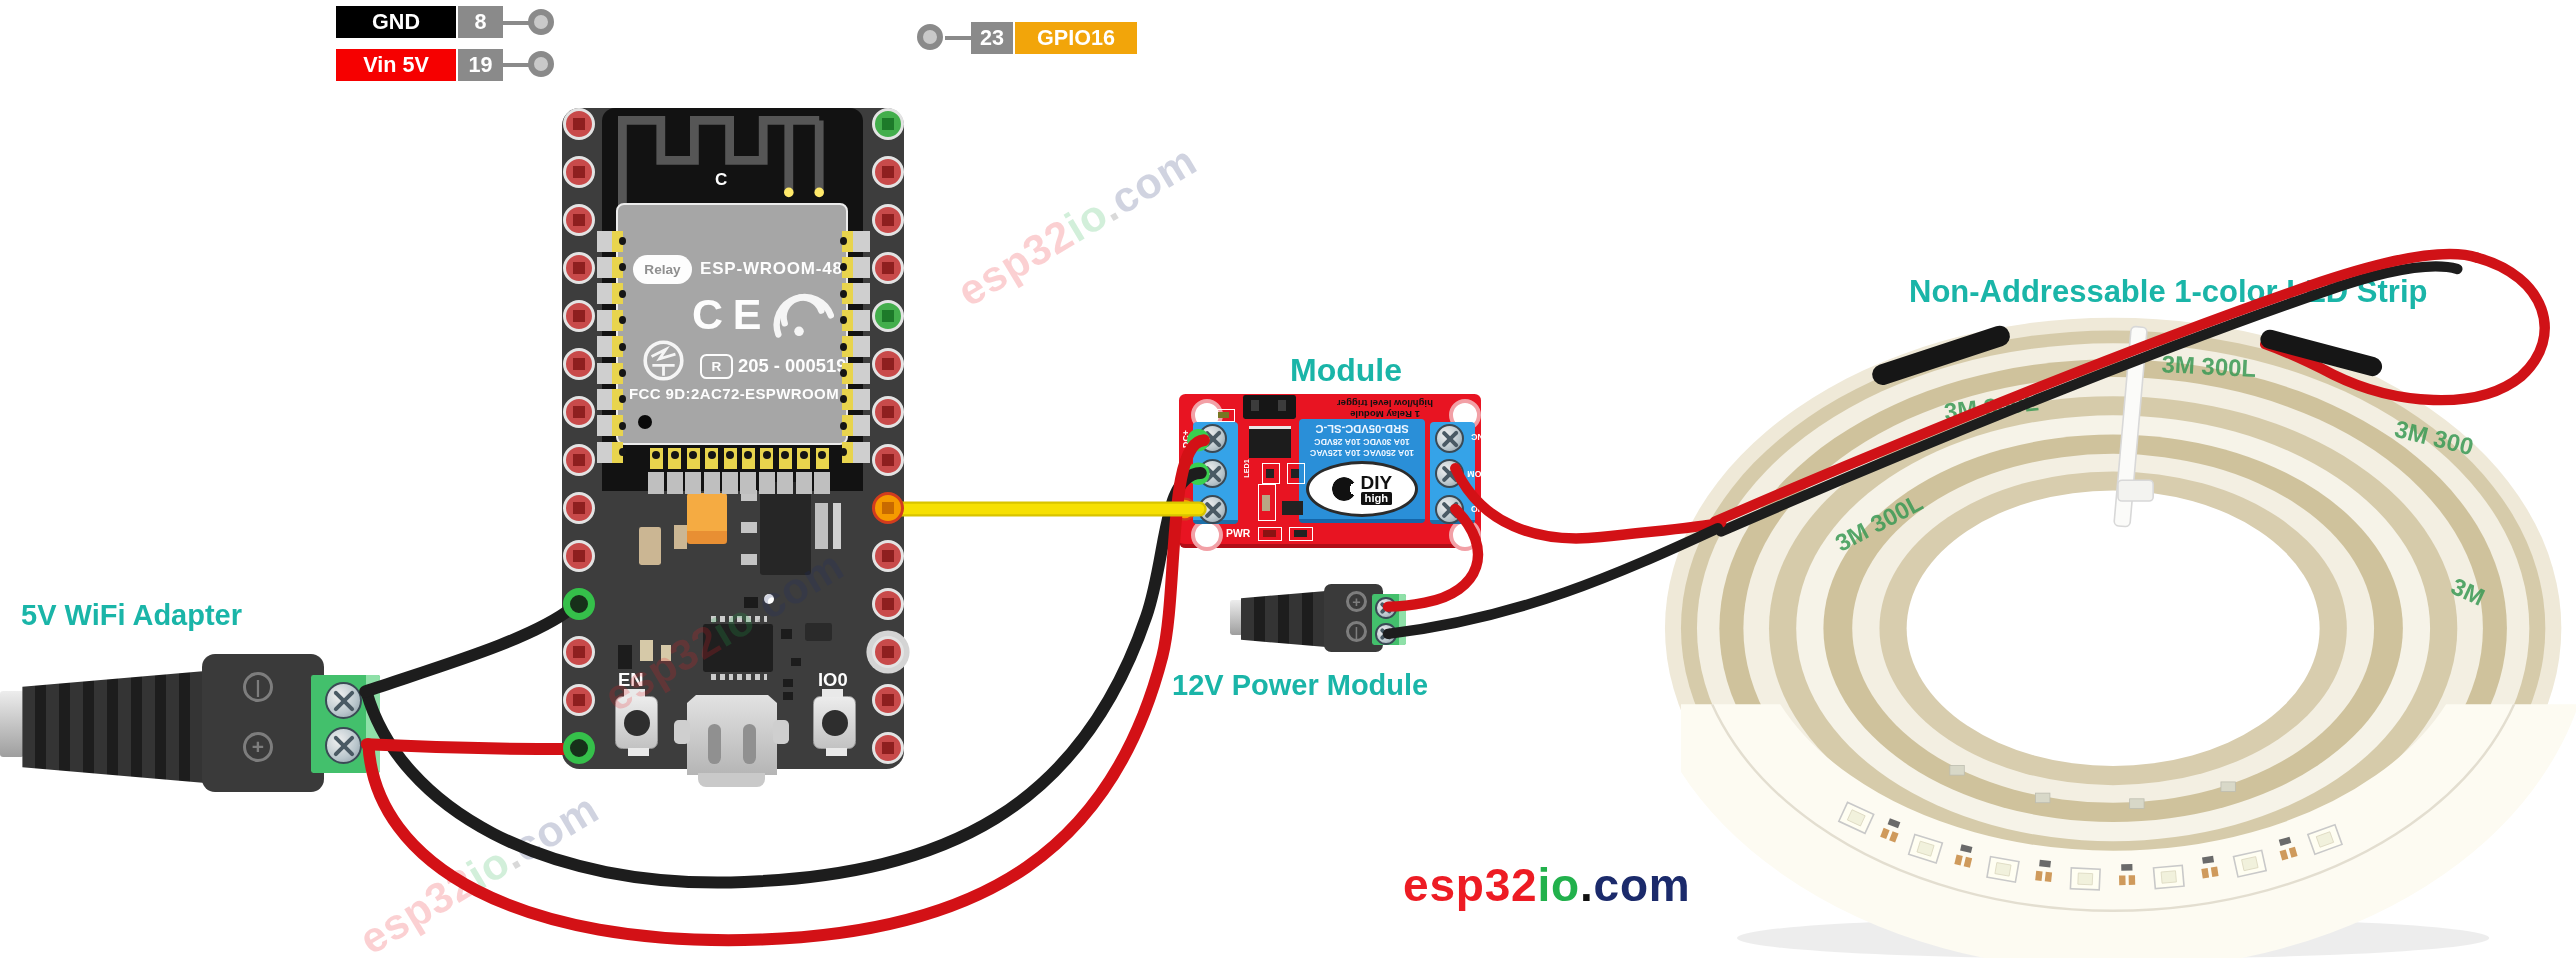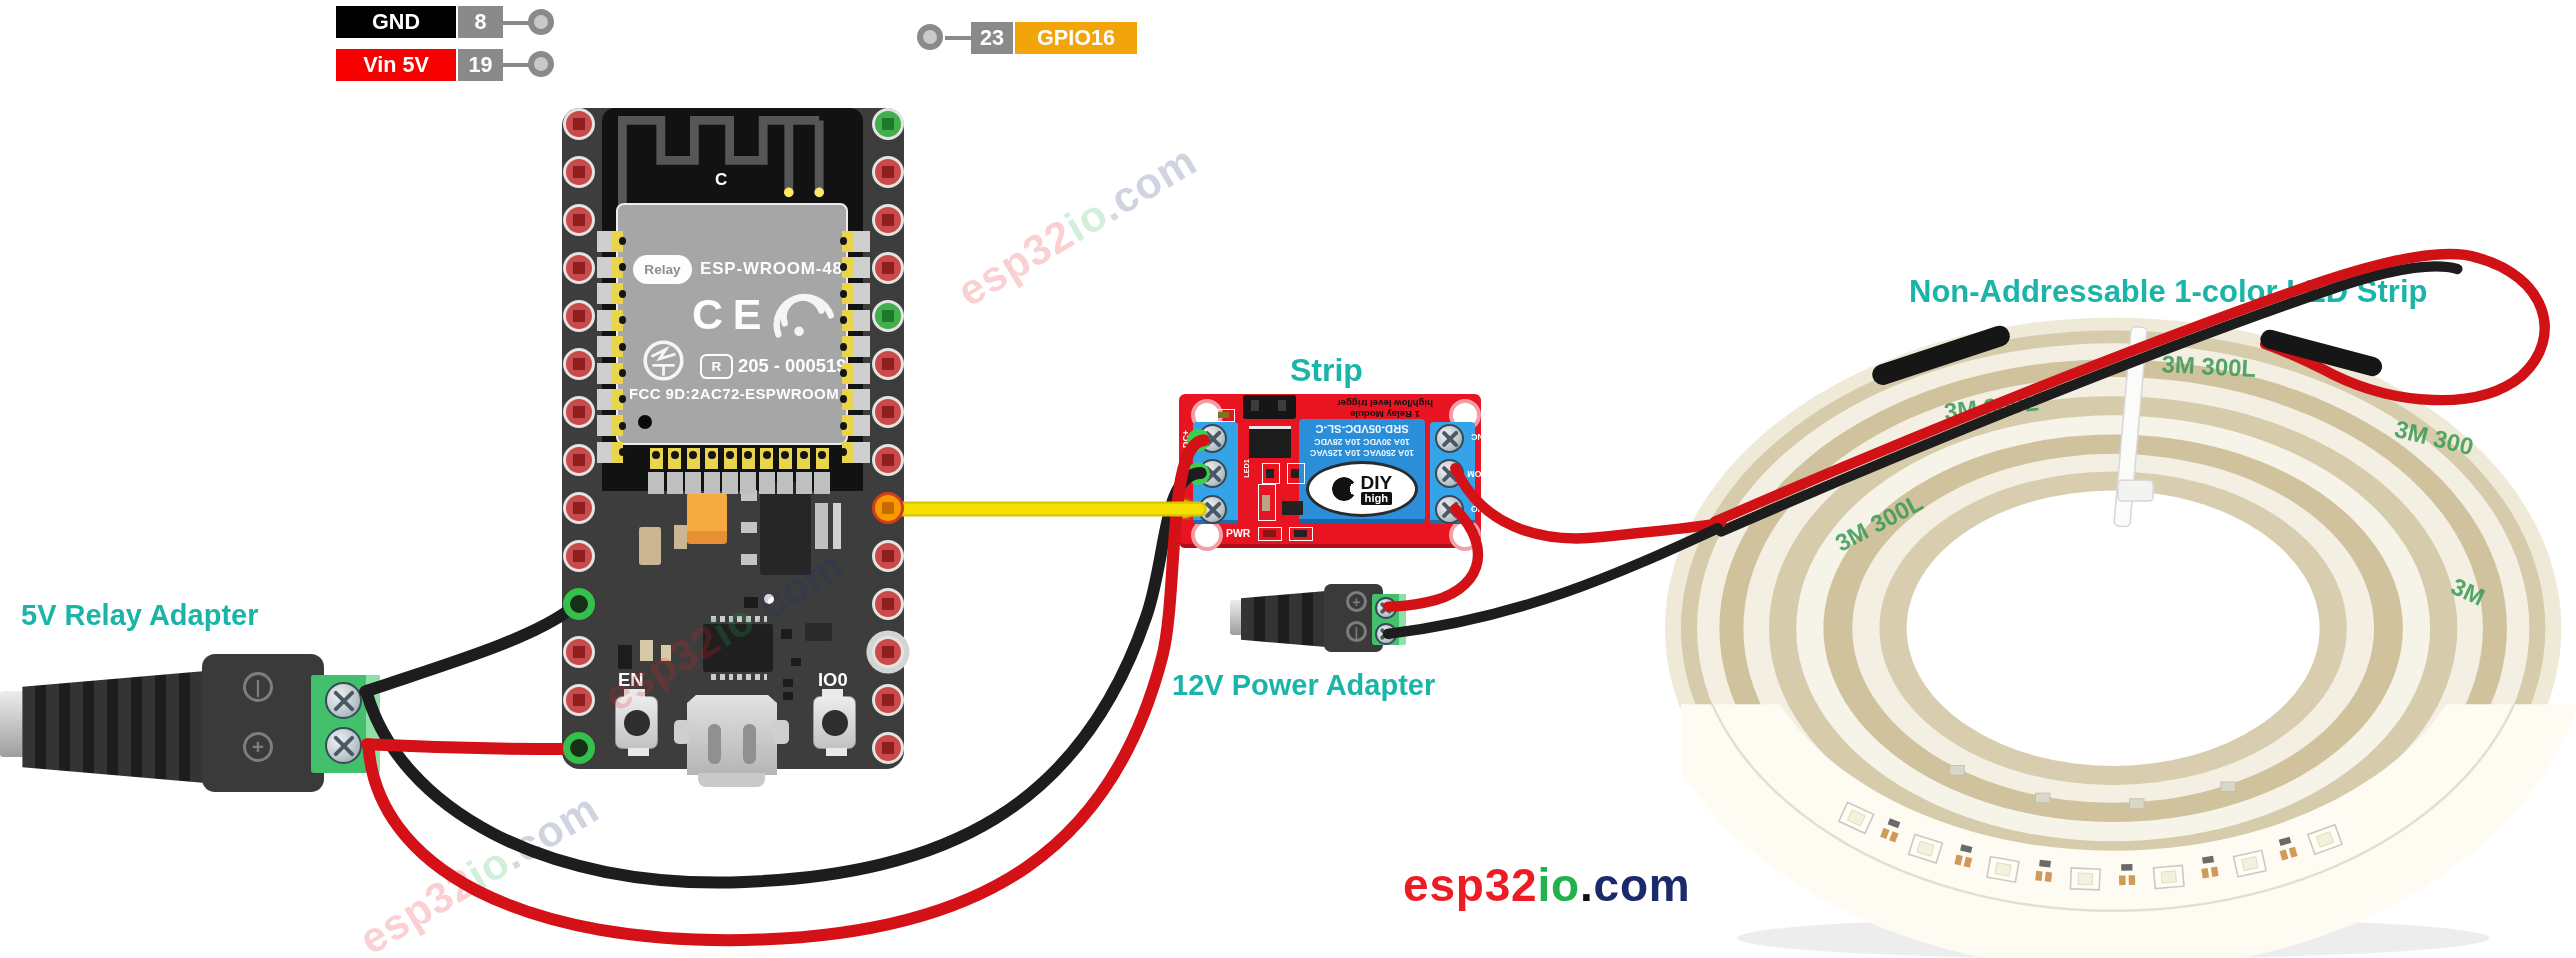--- a/index.html
+++ b/index.html
@@ -185,23 +185,23 @@
   <div class="plabel" style="left:336px;top:49px;width:120px;background:#f60000;">Vin 5V</div>
   <div class="pbadge" style="left:458px;top:49px;">19</div>
   <div class="pline" style="left:503px;top:63px;width:27px;"></div>
   <div class="pdonut" style="left:528px;top:51px;"></div>
 
   <div class="pdonut" style="left:917px;top:24px;"></div>
   <div class="pline" style="left:945px;top:36px;width:27px;"></div>
   <div class="pbadge" style="left:971px;top:21.6px;width:42px;">23</div>
   <div class="plabel" style="left:1015px;top:21.6px;width:122px;background:#f2a50a;">GPIO16</div>
 
-  <div class="cap" style="left:21px;top:599px;font-size:29px;">5V Relay Adapter</div>
-  <div class="cap" style="left:1172px;top:669px;font-size:29px;">12V Power Adapter</div>
-  <div class="cap" style="left:1290px;top:352px;font-size:32px;">Strip</div>
+  <div class="cap" style="left:21px;top:599px;font-size:29px;">5V WiFi Adapter</div>
+  <div class="cap" style="left:1172px;top:669px;font-size:29px;">12V Power Module</div>
+  <div class="cap" style="left:1290px;top:352px;font-size:32px;">Module</div>
   <div class="cap" style="left:1909px;top:274px;font-size:31px;">Non-Addressable 1-color LED Strip</div>
 
   <div class="board"></div>
   <div class="antennaBlock"></div>
   <svg width="264" height="104" viewBox="0 0 330 130" style="left:600px;top:106px;">
     <path d="M28 130 V18 H76 V68 H118 V18 H162 V68 H204 V18 H236 V108 M236 18 H274 M274 18 V108" fill="none" stroke="#565656" stroke-width="11"></path>
     <circle cx="236" cy="108" r="6" fill="#ffe96a"></circle>
     <circle cx="274" cy="108" r="6" fill="#ffe96a"></circle>
   </svg>
   <div class="mtext" style="left:715px;top:170px;font-size:17px;">C</div>

